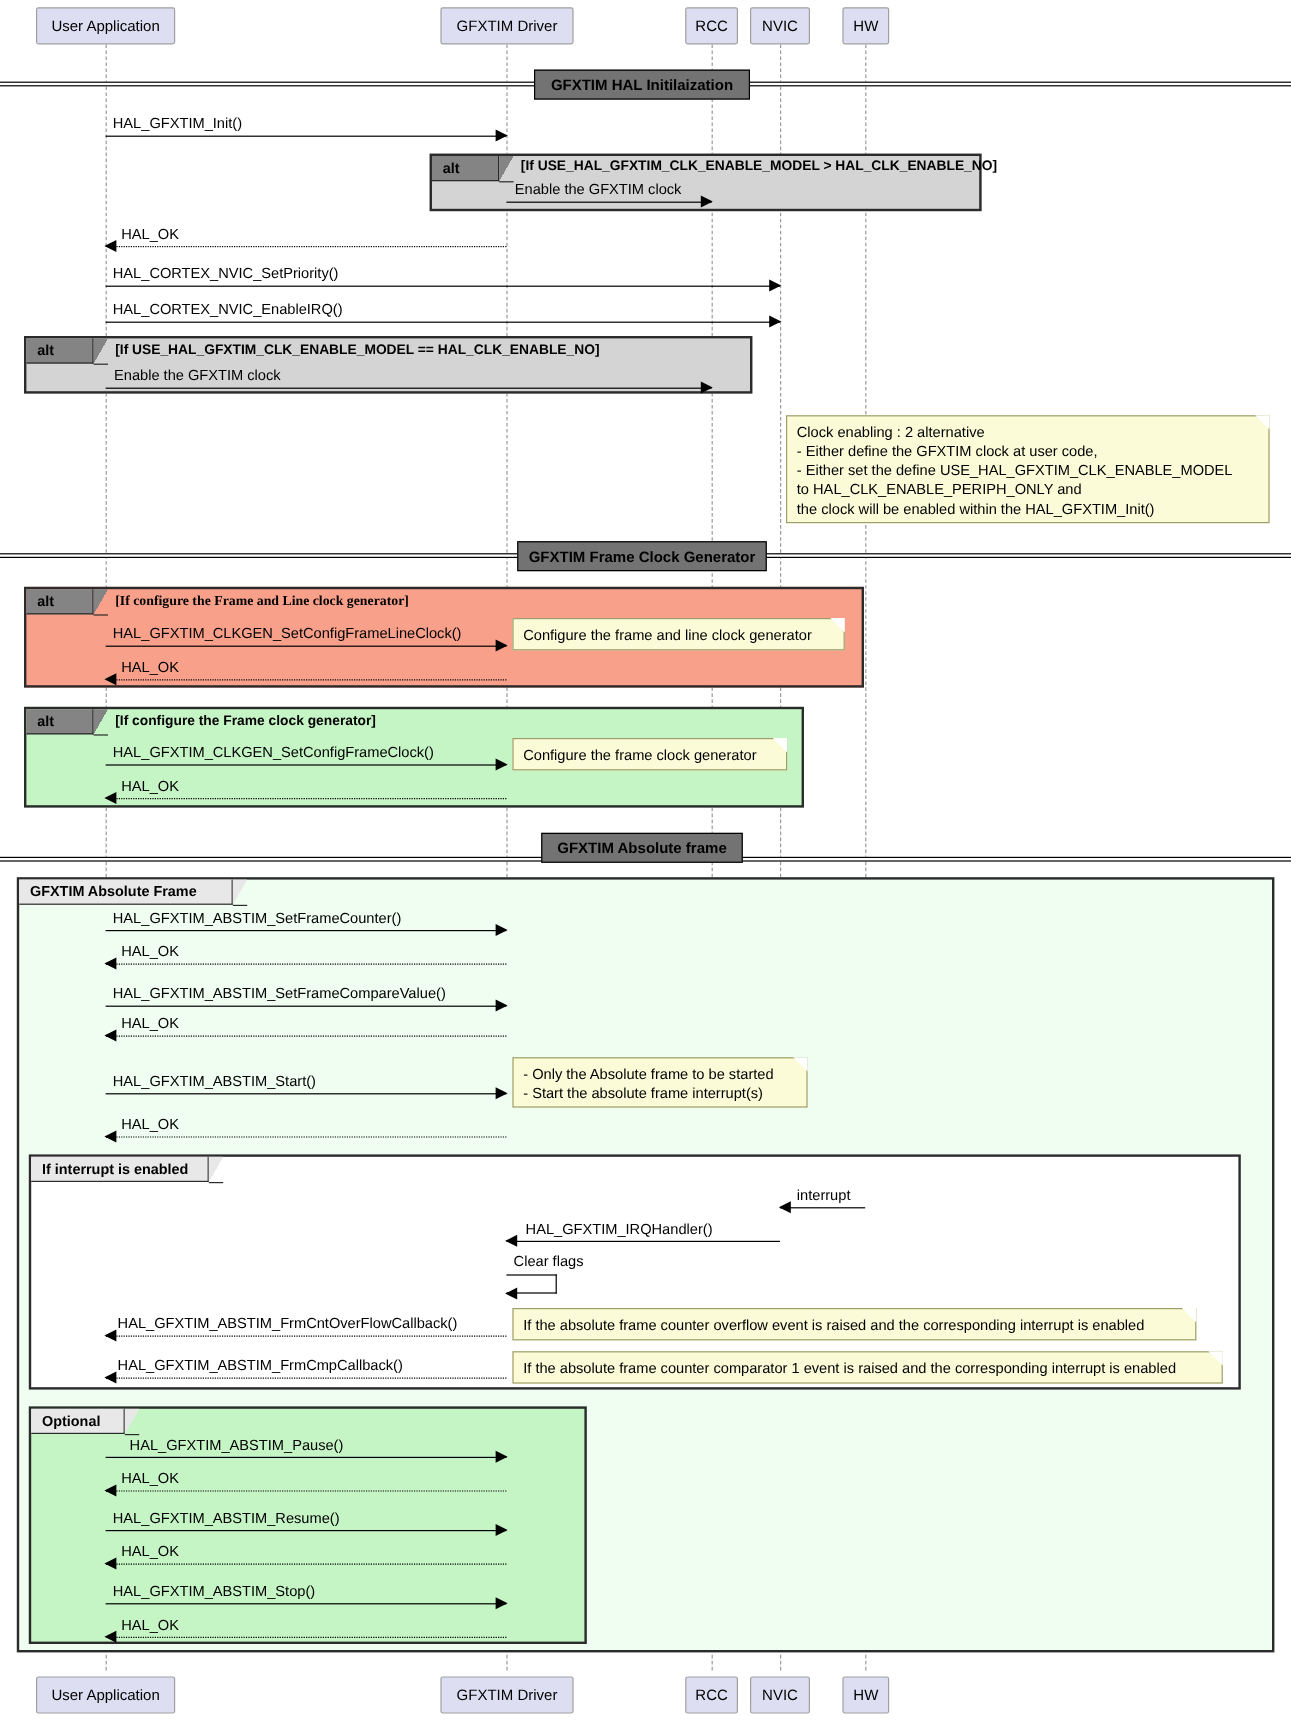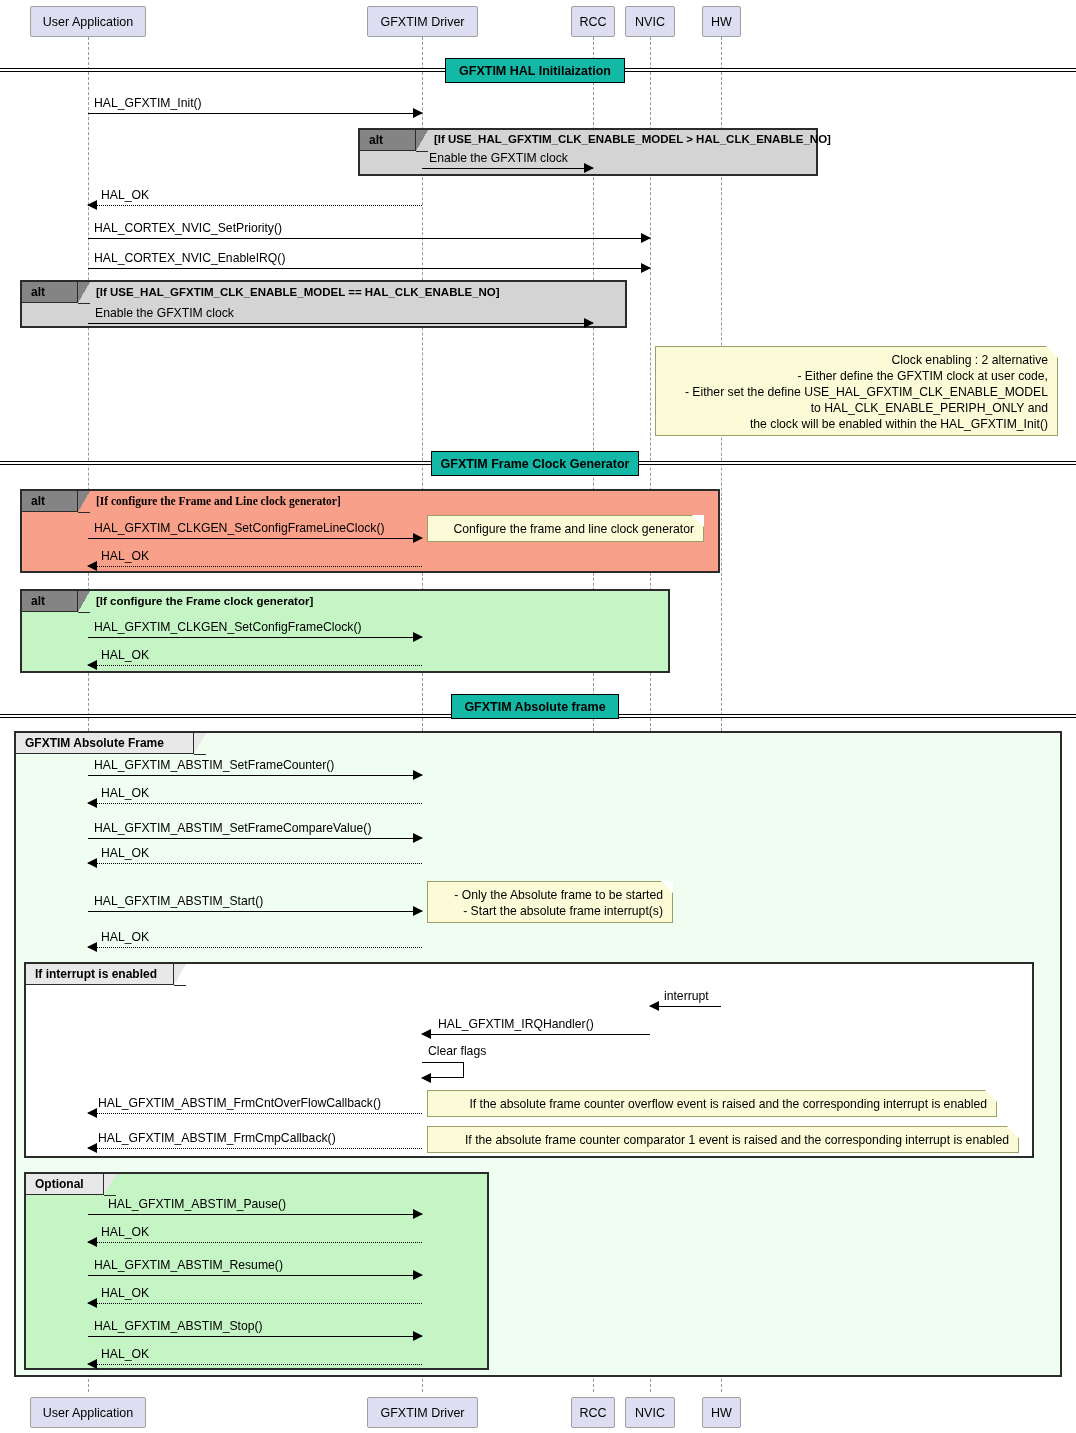--- a/index.html
+++ b/index.html
@@ -9,21 +9,21 @@
   
   .actor{position:absolute;background:#DEDEF2;border:1px solid #A0A0A0;
          border-radius:2px;display:flex;align-items:center;justify-content:center;
          font-size:12.5px;color:#000;box-sizing:border-box;white-space:nowrap;}
   .lifeline{position:absolute;width:0;border-left:1px dashed #9a9a9a;}
 
   
   .divline{position:absolute;height:0;border-top:1px solid #000;border-bottom:1px solid #000;
            box-sizing:border-box;height:4px;border-top:1px solid #000;border-bottom:1px solid #000;
            background:#fff;}
-  .divbox{position:absolute;background:#14b8a6;border:1.5px solid #000;
+  .divbox{position:absolute;background:#737373;border:1.5px solid #000;
           display:flex;align-items:center;justify-content:center;
           font-size:12.5px;font-weight:bold;color:#000;box-sizing:border-box;white-space:nowrap;}
 
   
   .frame{position:absolute;border:2px solid #2b2b2b;box-sizing:border-box;}
   .frame.gray{background:#D4D4D4;}
   .frame.salmon{background:#F9A08A;}
   .frame.green{background:#C5F5C5;}
   .frame.palegreen{background:#EFFEF0;}
   .frame.white{background:#ffffff;}
@@ -51,21 +51,21 @@
   .selfmsg .box{position:absolute;left:0;top:0;width:100%;height:100%;
        border-top:1.4px solid #000;border-right:1.4px solid #000;border-bottom:1.4px solid #000;
        box-sizing:border-box;}
   .selfmsg .head{position:absolute;left:-1px;bottom:-5px;width:0;height:0;
        border-top:5px solid transparent;border-bottom:5px solid transparent;border-right:10px solid #000;}
   .selfmsg .lbl{position:absolute;left:6px;top:-18px;font-size:12.2px;white-space:nowrap;color:#000;}
 
   
   .note{position:absolute;background:#FBFBD8;border:1px solid #9e9e6a;
         box-sizing:border-box;padding:5px 9px 5px 8px;font-size:12.2px;color:#000;
-        line-height:16px;z-index:6;text-align:right;}
+        line-height:16px;z-index:6;}
   .note .foldtri{position:absolute;top:-1px;right:-1px;width:0;height:0;
         border-left:12px solid transparent;border-top:12px solid #fff;}
   .note div{white-space:nowrap;}
 </style>
 </head>
 <body>
 
 <div id="canvas">
 
   <div class="lifeline" style="left:88px;top:37px;height:1355px;"></div>
@@ -186,20 +186,24 @@
         <span>alt</span>
       </div>
     <div class="tab-notch" style="left:56px;background:linear-gradient(to bottom right,#848484 50%,transparent 50%);border-bottom:1.5px solid #2b2b2b;"></div>
   </div>
   <div class="cond" style="left:96px;top:595px;">[If configure the Frame clock generator]</div>
   <div class="msg" style="left:88px;top:637px;width:334px;">
     <div class="line"></div>
     <div class="head r"></div>
     <div class="lbl" style="left:6px;">HAL_GFXTIM_CLKGEN_SetConfigFrameClock()</div>
   </div>
+  <div class="note" style="left:427px;top:615px;width:229px;height:27px;">
+    <div class="foldtri"></div>
+    <div>Configure the frame clock generator</div>
+  </div>
   <div class="msg dashed" style="left:88px;top:665px;width:334px;">
     <div class="line"></div>
     <div class="head l"></div>
     <div class="lbl" style="left:13px;">HAL_OK</div>
   </div>
 
   <div class="divline" style="left:0px;top:714px;width:1076px;"></div>
   <div class="divbox" style="left:451px;top:694px;width:168px;height:25px;">
       <span>GFXTIM Absolute frame</span>
     </div>

